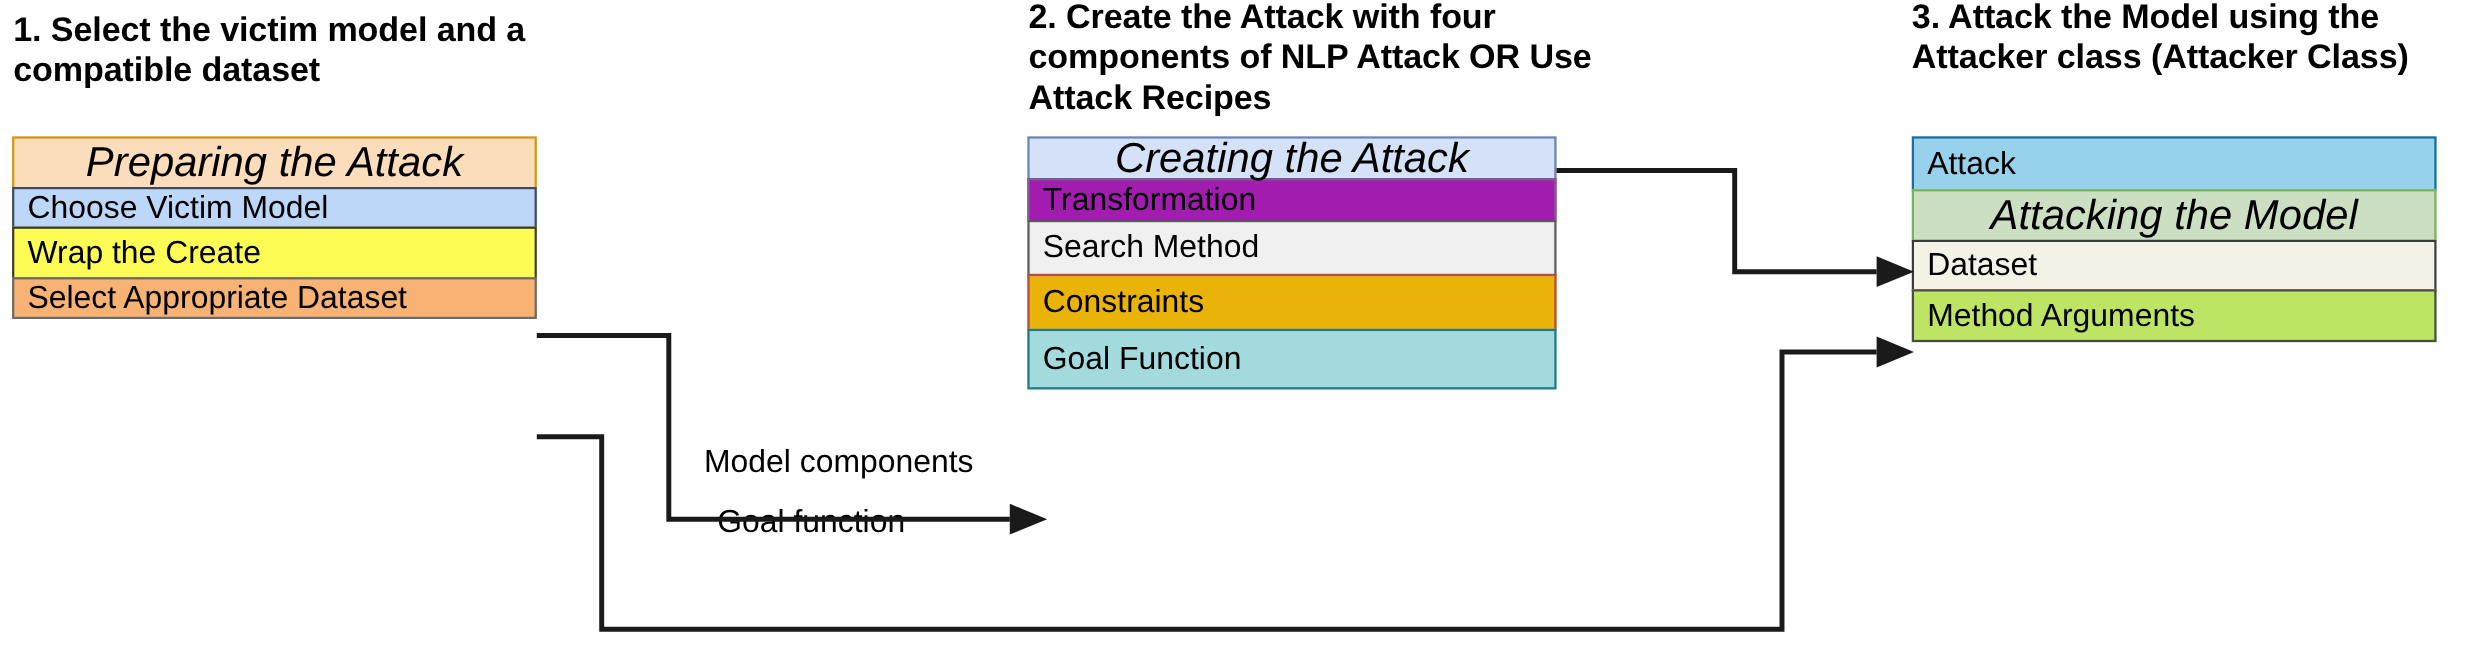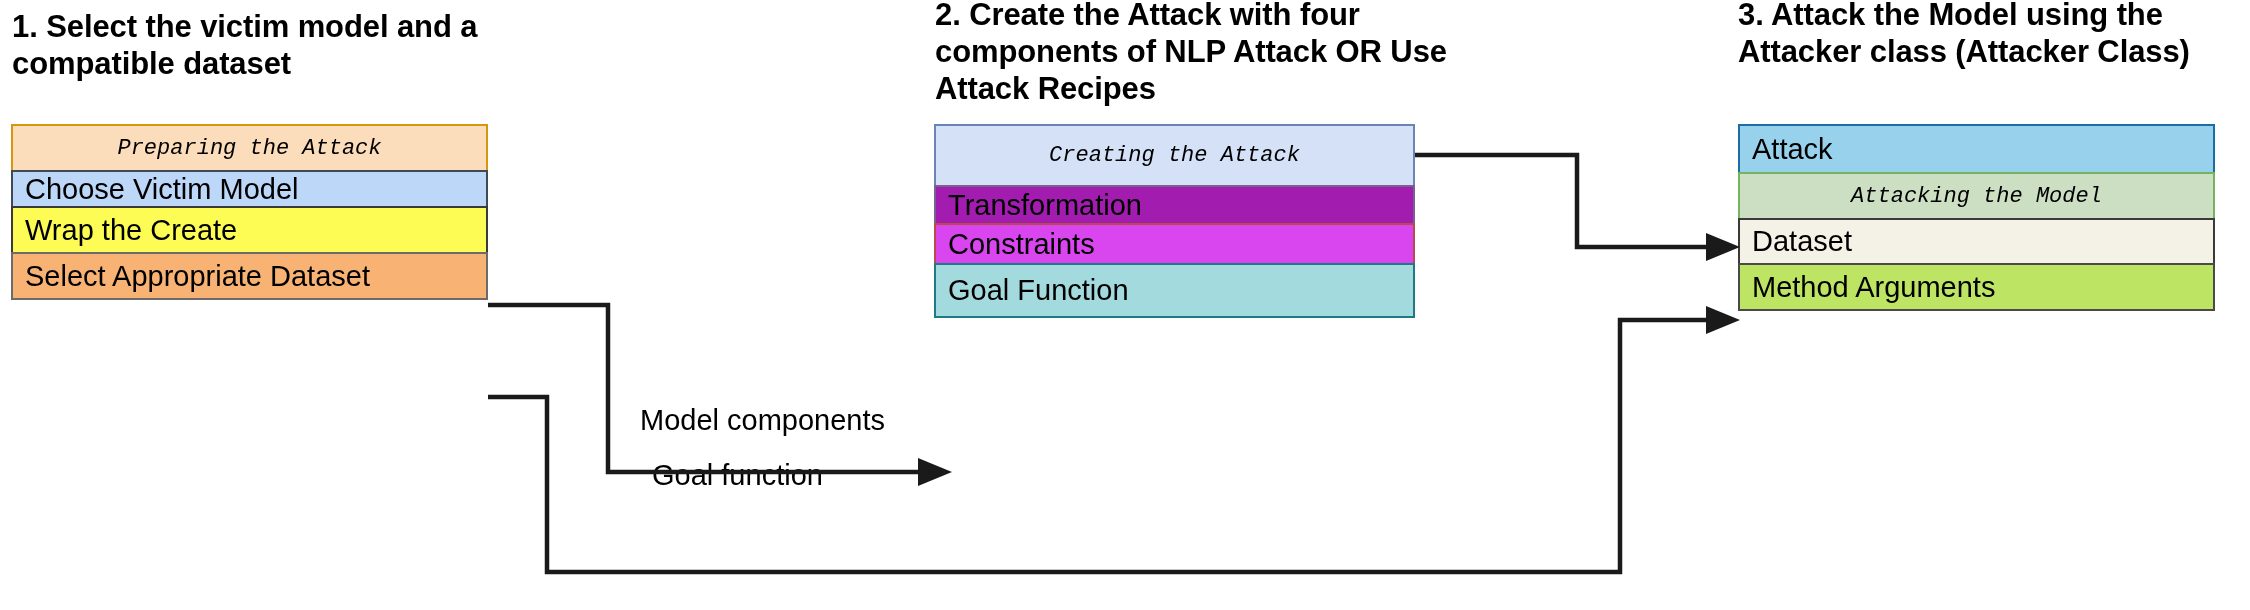--- a/index.html
+++ b/index.html
@@ -39,36 +39,35 @@
     font-size:29px;
     color:#000;
     border:2px solid #3a3a3a;
     margin-top:-2px;
     padding:0 12px;
   }
   .box:first-child{margin-top:0;}
   .box.title{
     justify-content:center;
     font-style:italic;
-    font-size:22px;
+    font-size:38px;
     padding:0;
-    font-family:Liberation Mono, monospace;
   }
 
   
   #c1-title{height:48px;background:#fbdcbb;border-color:#d69710;}
   #c1-b1{height:38px;background:#bcd7f7;border-color:#3f4a55;}
   #c1-b2{height:48px;background:#fcfc54;border-color:#3a3a3a;}
-  #c1-b3{height:48px;background:#f7b274;border-color:#6b6b6b;}
+  #c1-b3{height:38px;background:#f7b274;border-color:#6b6b6b;}
 
   
-  #c2-title{height:63px;background:#d4e1f7;border-color:#6b84b8;}
+  #c2-title{height:40px;background:#d4e1f7;border-color:#6b84b8;}
   #c2-b1{height:40px;background:#a21caf;border-color:#7a5f91;}
   #c2-b2{height:51px;background:#f0f0f0;border-color:#5a5a5a;}
-  #c2-b3{height:42px;background:#d946ef;border-color:#b74a4a;}
+  #c2-b3{height:52px;background:#eab308;border-color:#b74a4a;}
   #c2-b4{height:55px;background:#a3dadd;border-color:#1f7a86;}
 
   
   #c3-title{height:48px;background:#ccdfc3;border-color:#76b360;}
   #c3-b1{height:50px;background:#97d1ec;border-color:#1b6ea3;}
   #c3-b2{height:47px;background:#f4f2e7;border-color:#3a3a3a;}
   #c3-b3{height:48px;background:#bde463;border-color:#4a4a4a;}
 
   
   .edge-label{
@@ -96,20 +95,21 @@
   <div class="column" id="col-1">
     <div class="box title" id="c1-title">Preparing the Attack</div>
     <div class="box" id="c1-b1">Choose Victim Model</div>
     <div class="box" id="c1-b2">Wrap the Create</div>
     <div class="box" id="c1-b3">Select Appropriate Dataset</div>
   </div>
 
   <div class="column" id="col-2">
     <div class="box title" id="c2-title">Creating the Attack</div>
     <div class="box" id="c2-b1">Transformation</div>
+    <div class="box" id="c2-b2">Search Method</div>
     <div class="box" id="c2-b3">Constraints</div>
     <div class="box" id="c2-b4">Goal Function</div>
   </div>
 
   <div class="column" id="col-3">
     <div class="box" id="c3-b1">Attack</div>
     <div class="box title" id="c3-title">Attacking the Model</div>
     <div class="box" id="c3-b2">Dataset</div>
     <div class="box" id="c3-b3">Method Arguments</div>
   </div>

